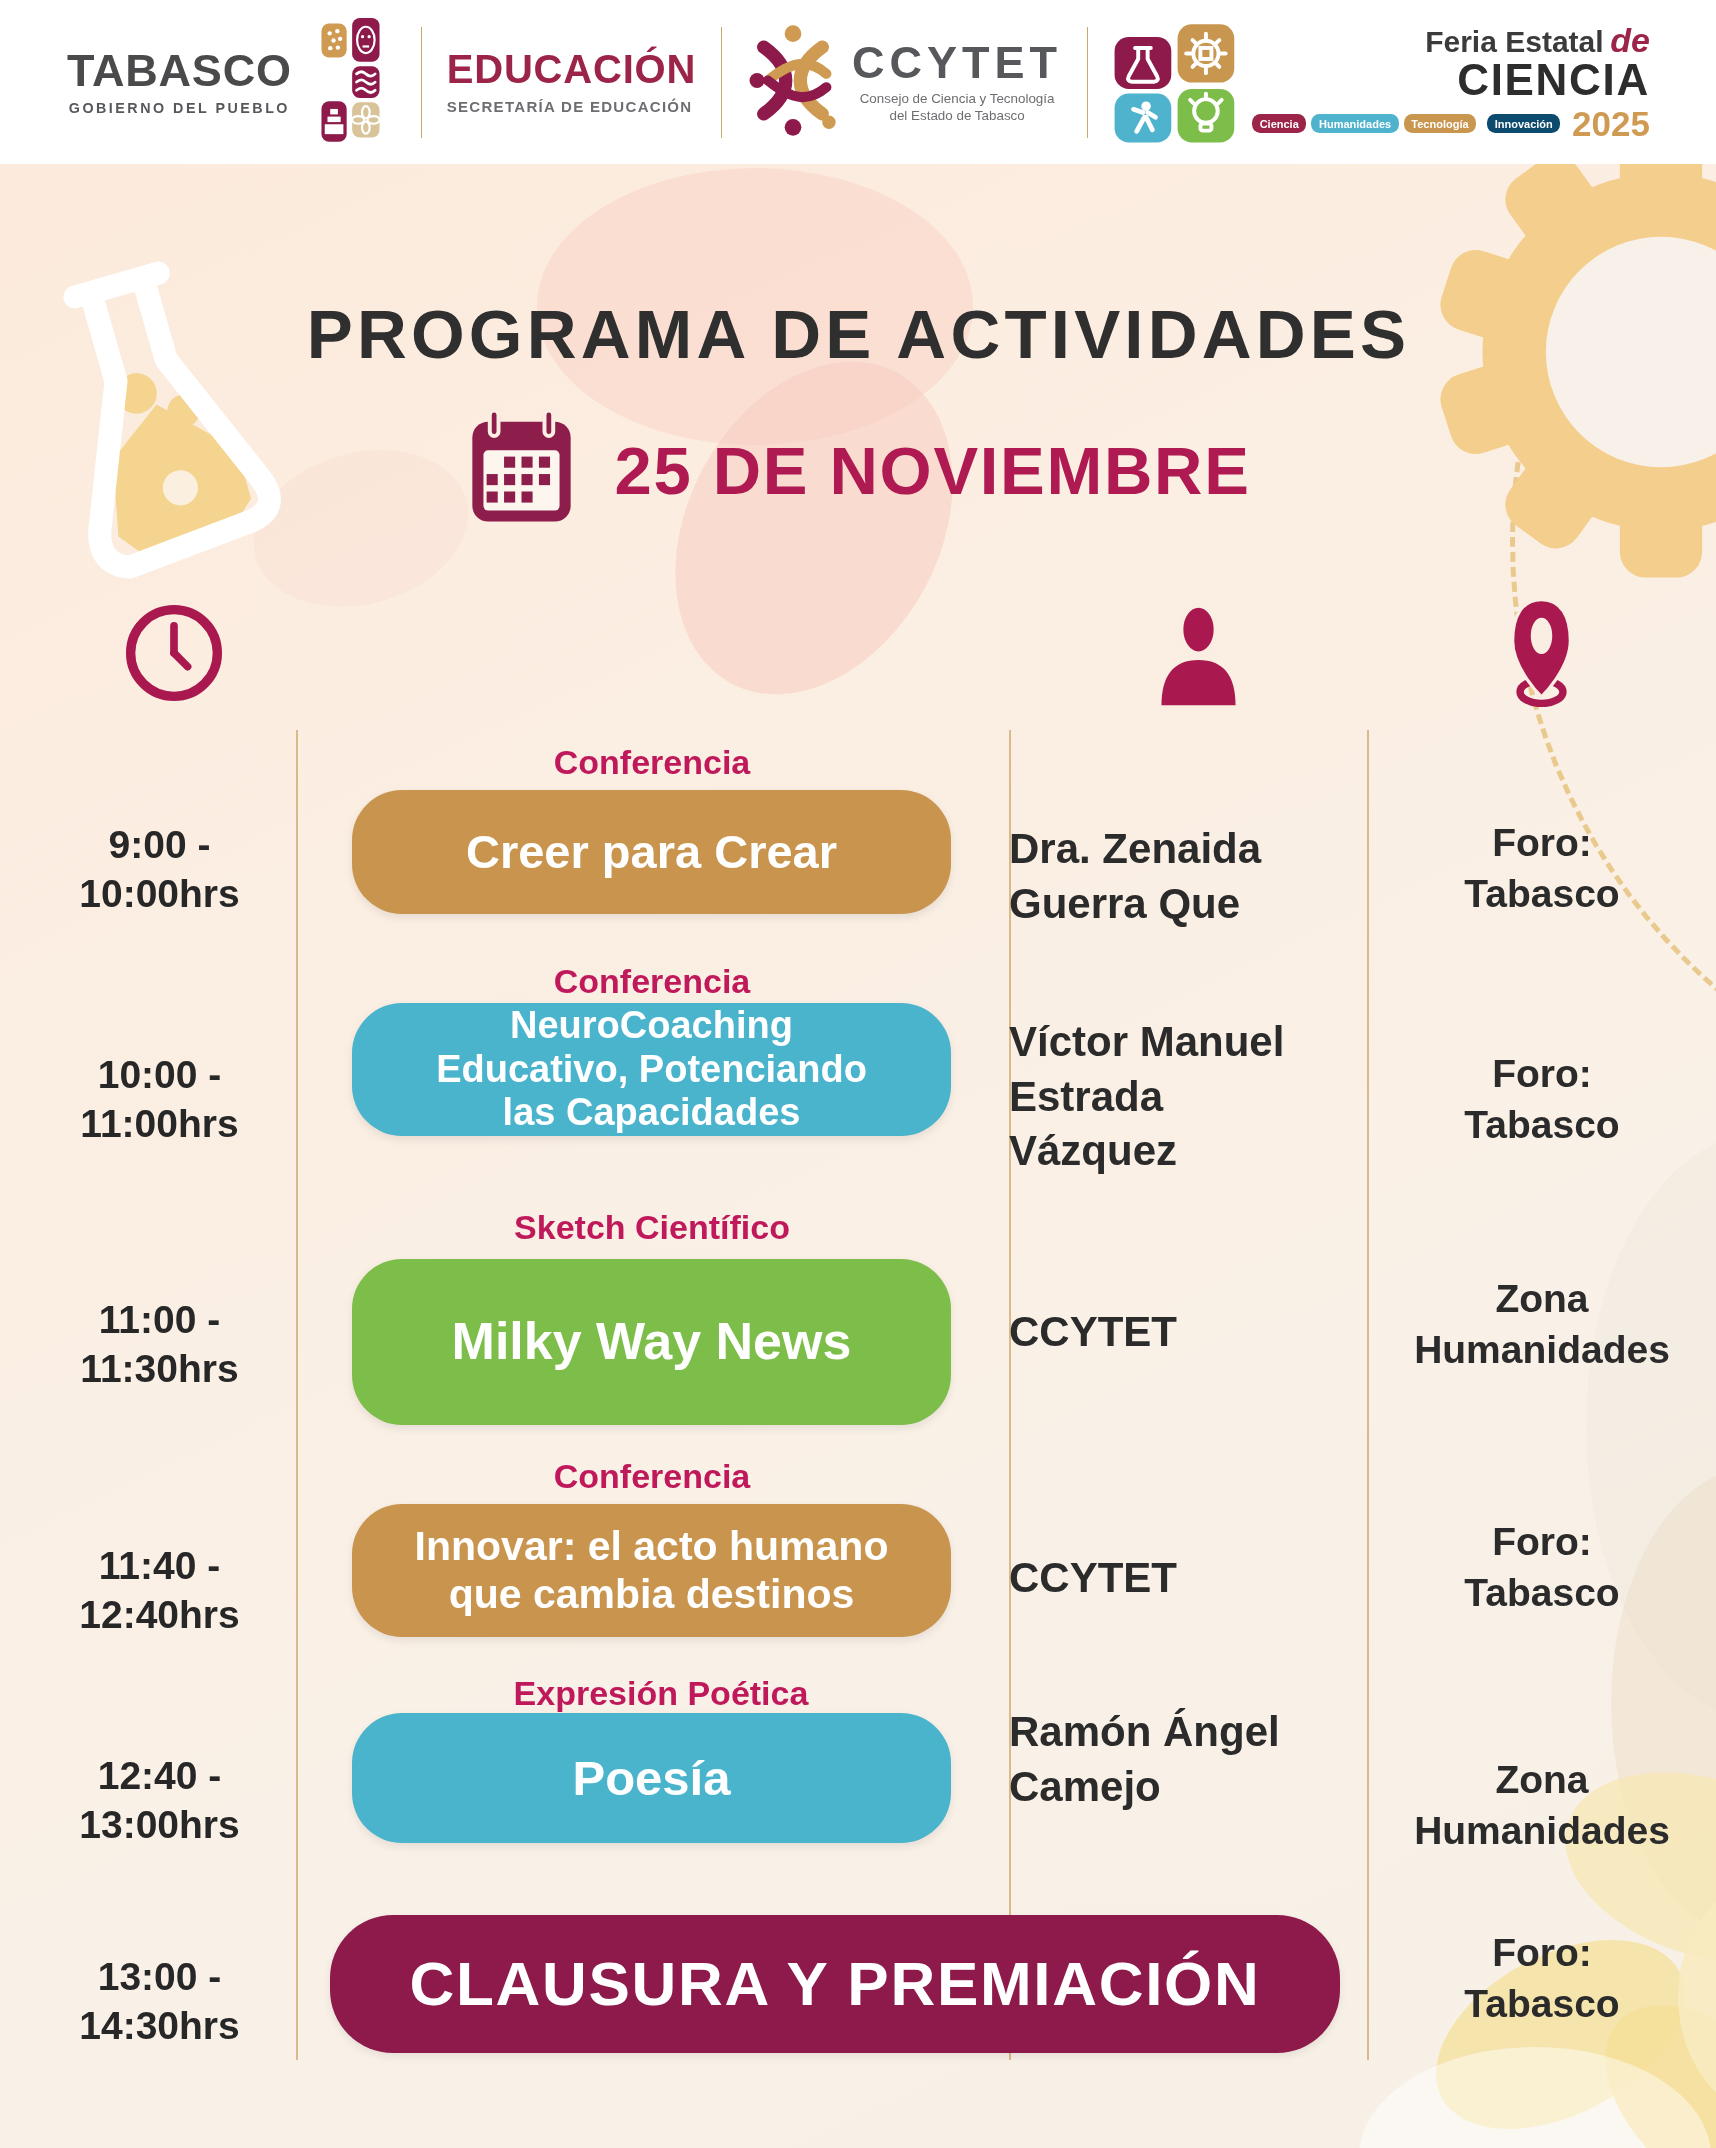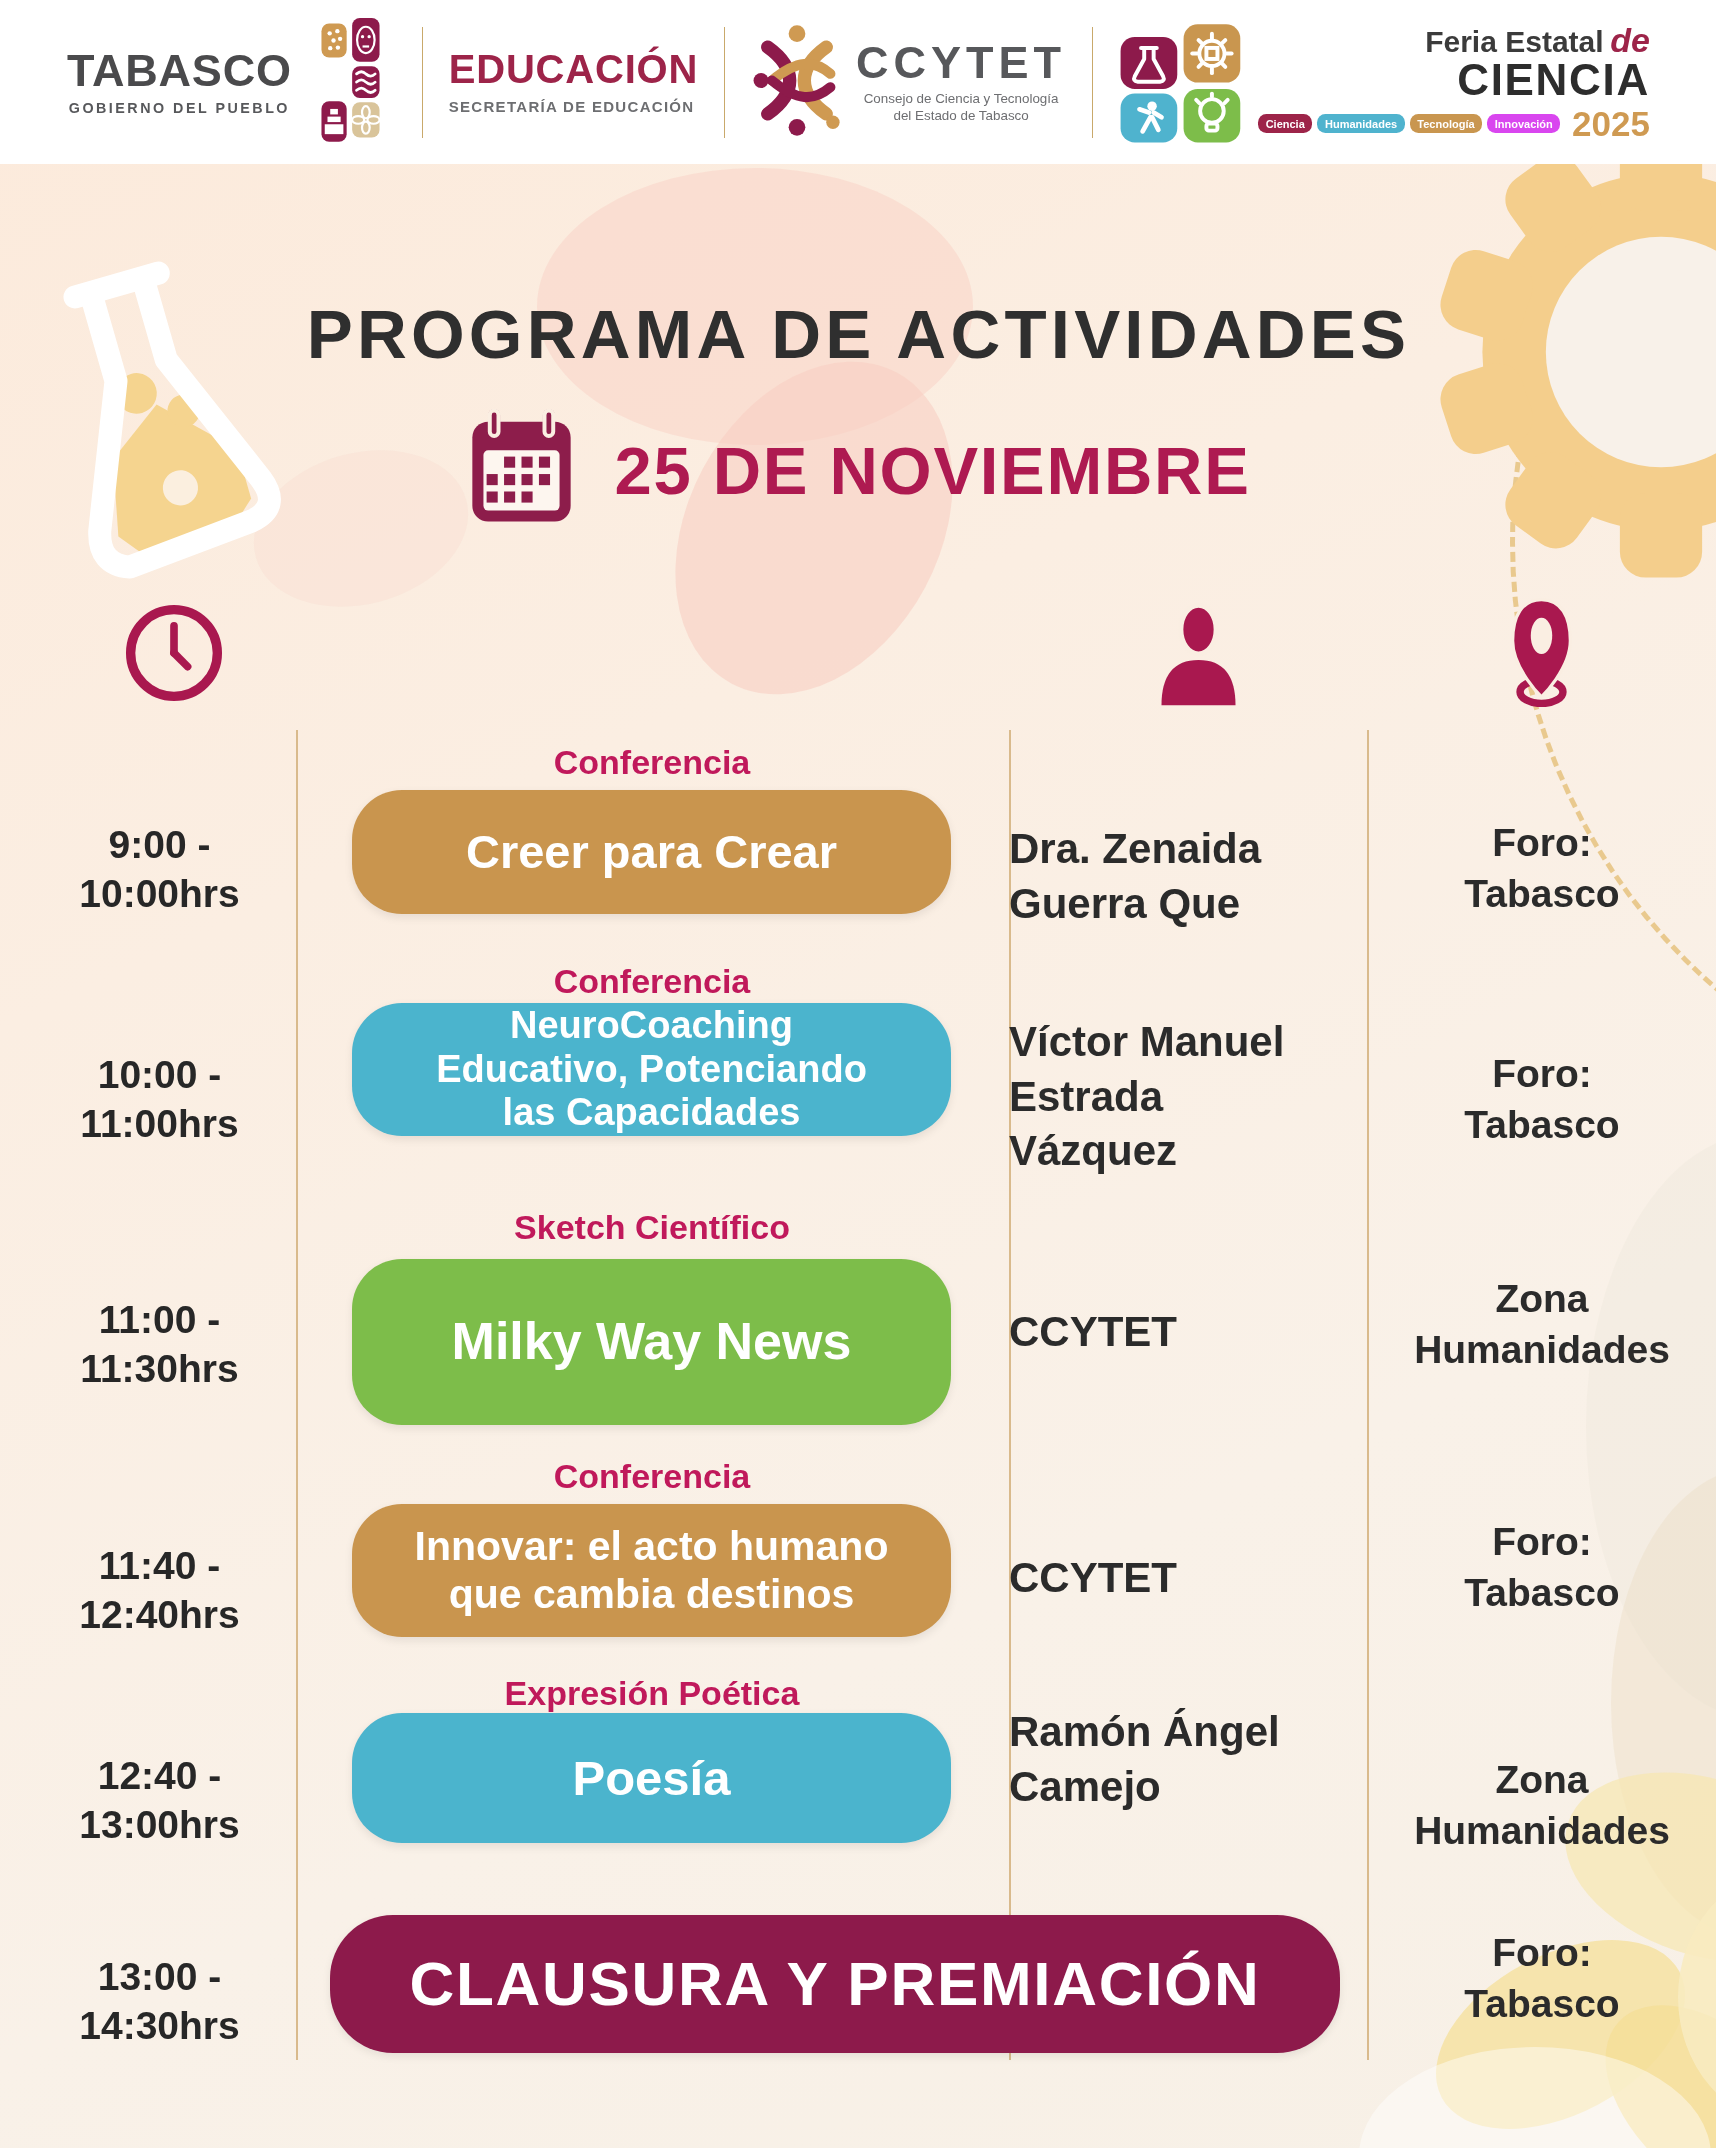--- a/index.html
+++ b/index.html
@@ -263,21 +263,21 @@
       <div class="feria-col">
         <div class="feria-line1">
           <span class="feria-top">Feria Estatal</span>
           <span class="feria-script">de</span>
         </div>
         <div class="feria-main">CIENCIA</div>
         <div class="feria-badges">
           <span class="badge" style="background-color: rgb(157, 36, 73);">Ciencia</span>
           <span class="badge" style="background-color: rgb(79, 179, 206);">Humanidades</span>
           <span class="badge" style="background-color: rgb(201, 150, 79);">Tecnología</span>
-          <span class="badge" style="background-color: #d946ef;">Innovación</span>
+          <span class="badge" style="background-color: #0c4a6e; margin-left: 6px;">Innovación</span>
           <span class="feria-year">2025</span>
         </div>
       </div>
     </div>
   </div>
 
   <div id="main-title">PROGRAMA DE ACTIVIDADES</div>
 
   <div id="date-row">
     <span>
@@ -395,21 +395,21 @@
     <div>12:40hrs</div>
   </div>
   <div class="presenter" style="top:1551px;">
     <div>CCYTET</div>
   </div>
   <div class="location" style="top:1517px;">
     <div>Foro:</div>
     <div>Tabasco</div>
   </div>
 
-  <div class="cat" style="top:1674px;">Expresión Poética</div>
+  <div class="cat" style="top:1674px;margin-left:9px;">Expresión Poética</div>
   <div class="pill" style="top: 1713px; height: 130px; font-size: 49px; background-color: rgb(75, 180, 205);">
     <div>Poesía</div>
   </div>
   <div class="time" style="top:1752px;">
     <div>12:40 -</div>
     <div>13:00hrs</div>
   </div>
   <div class="presenter" style="top:1705px;">
     <div>Ramón Ángel</div>
     <div>Camejo</div>

